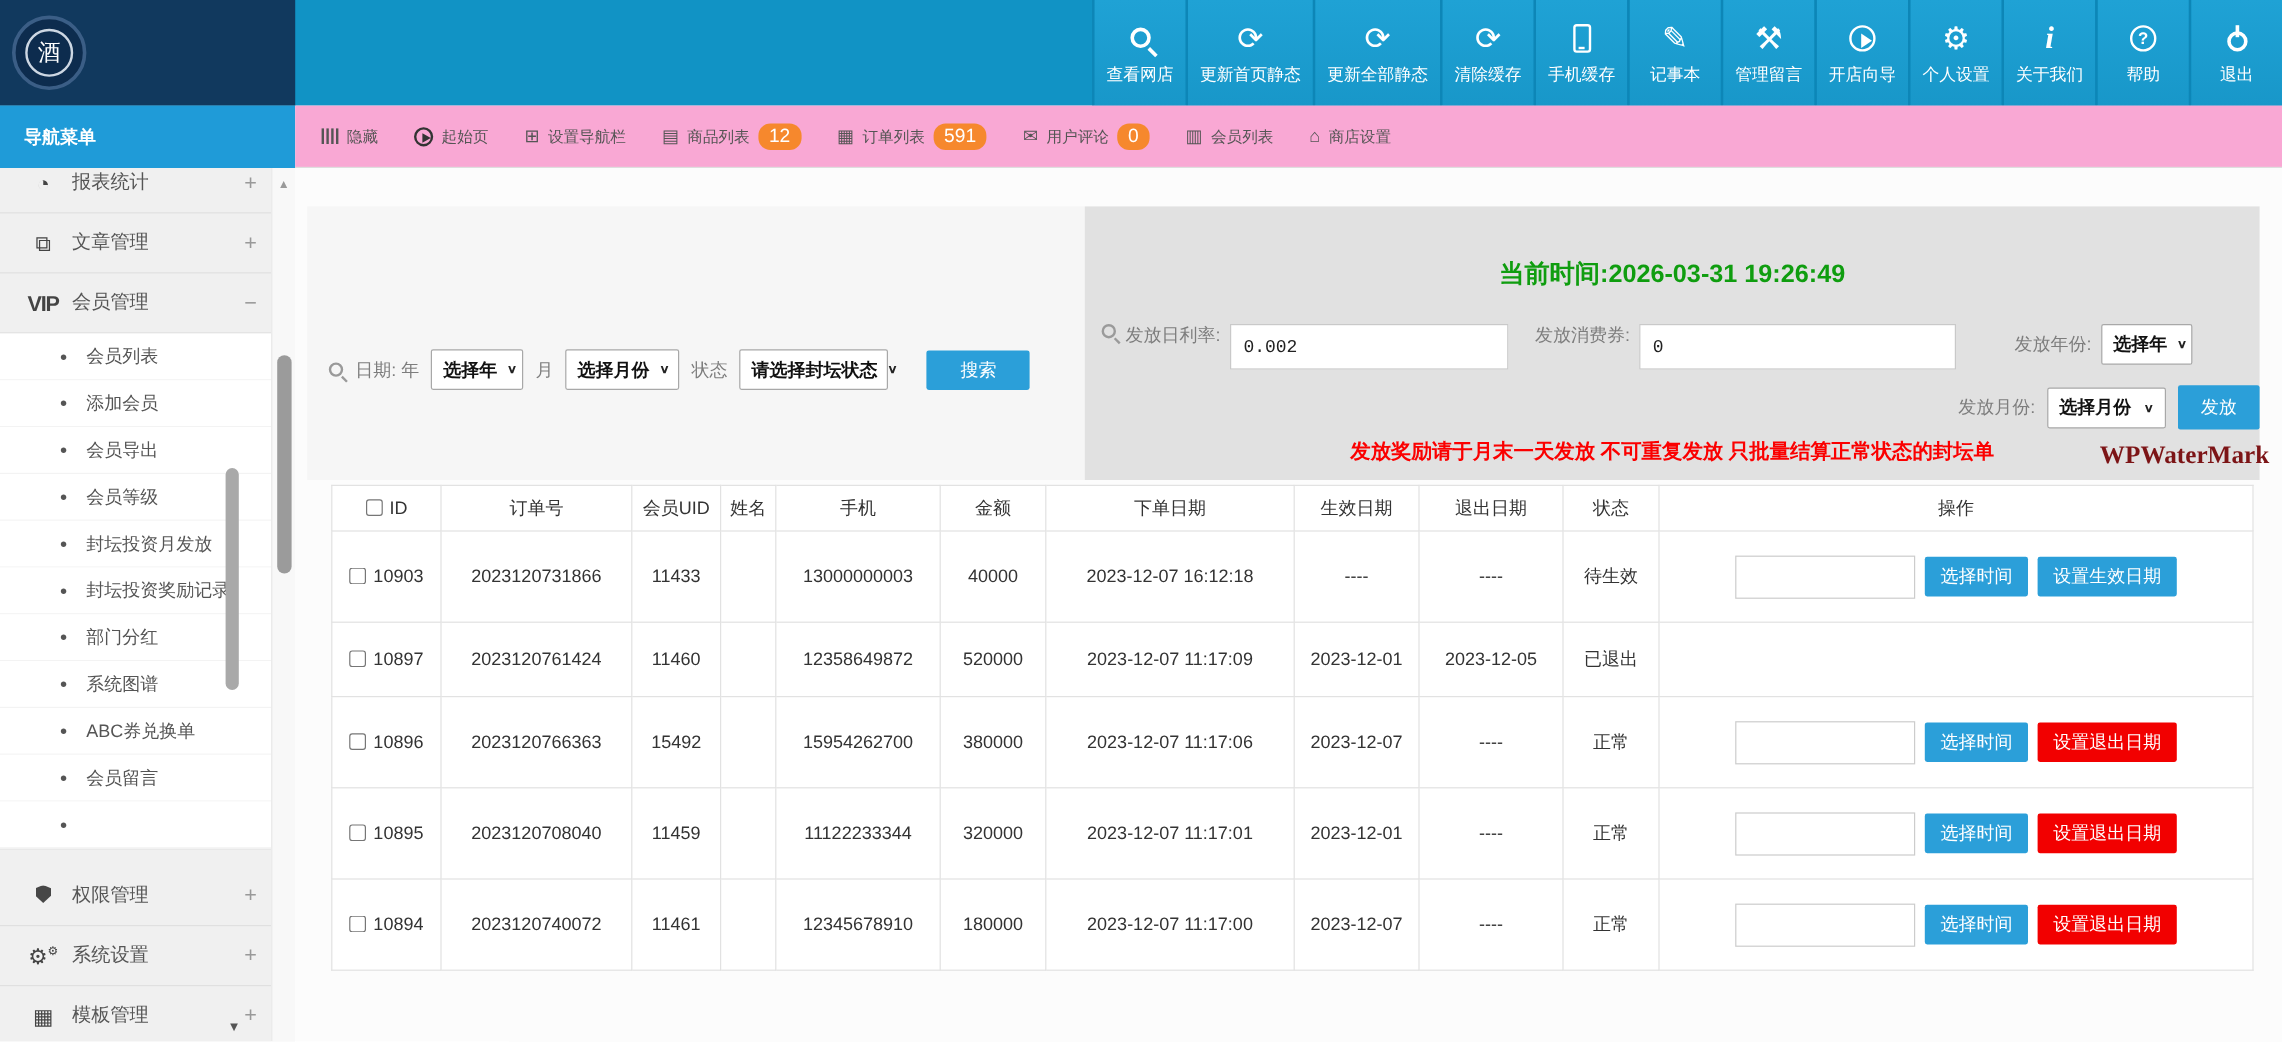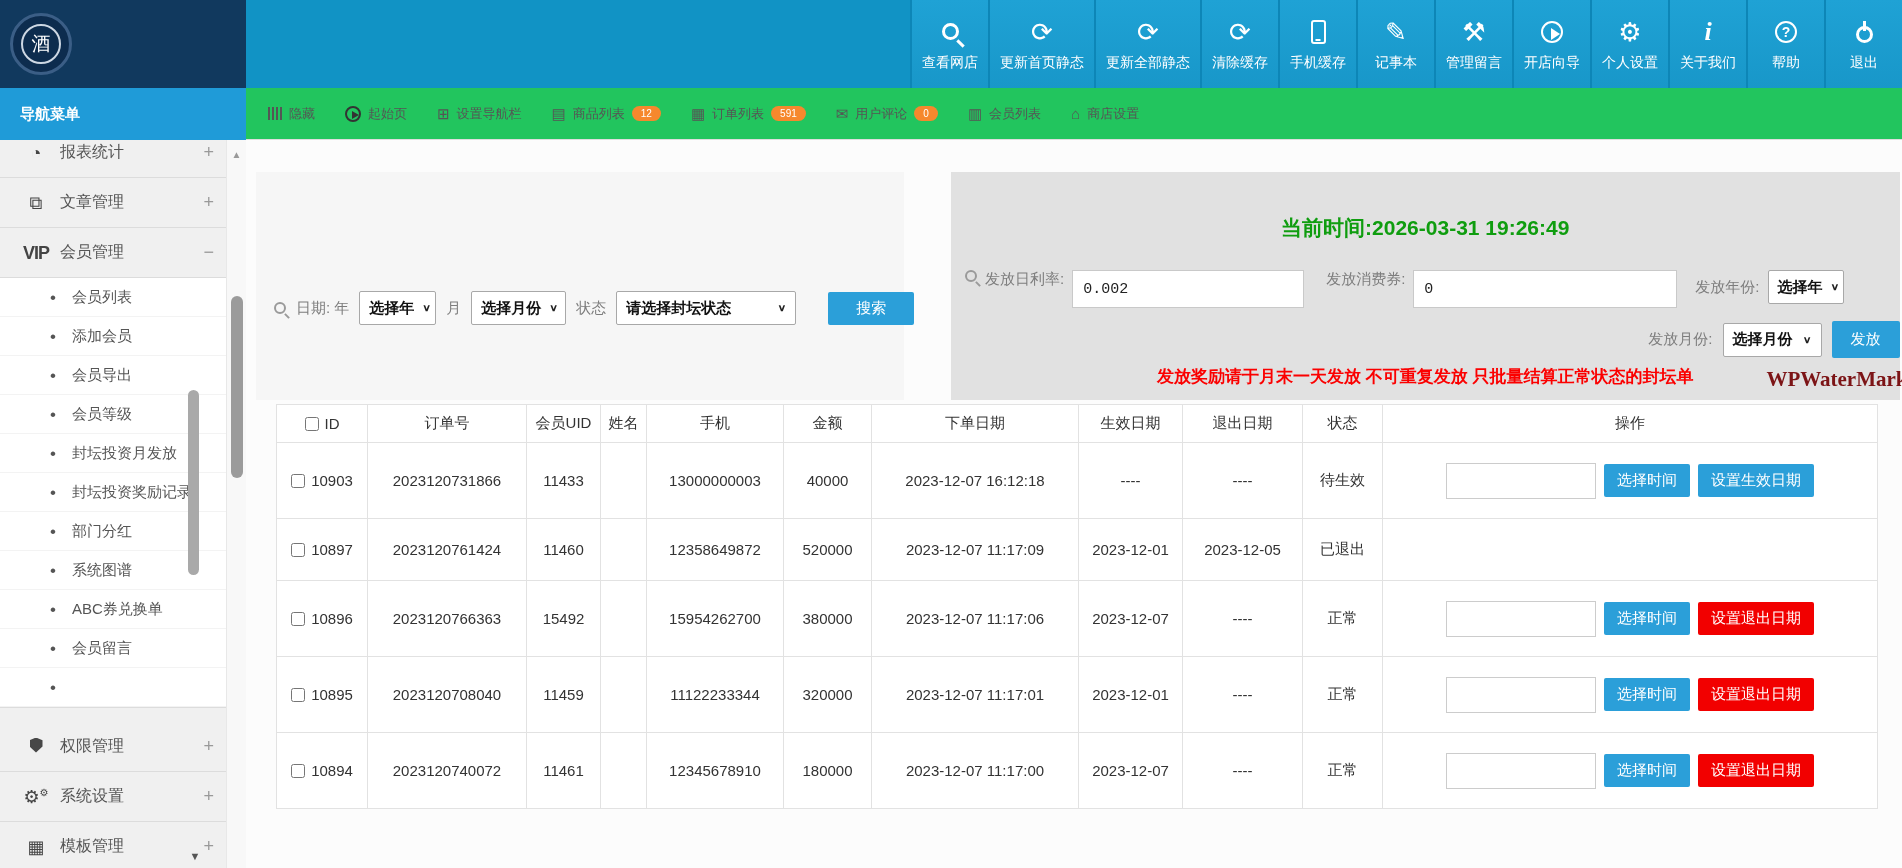--- a/index.html
+++ b/index.html
@@ -42,25 +42,25 @@
   .bars-ic b { width:2px; height:13px; background:#555; }
   .shield-ic { display:inline-block; width:13px; height:15px; background:#474747;
                clip-path:polygon(50% 0%,100% 18%,100% 60%,50% 100%,0% 60%,0% 18%); }
   .vip-txt { font-weight:800; font-size:15px; letter-spacing:-1px; color:#333; }
   .gear-sup { font-size:10px; vertical-align:super; }
 
   
   .subbar { position:absolute; left:0; top:88px; width:1902px; height:52px; display:flex; }
   .navmenu-head { width:246px; height:52px; background:#1f9bd8; color:#fff; font-weight:bold; font-size:15px;
                   display:flex; align-items:center; padding-left:20px; }
-  .toolbar { flex:1; background:#22c55e; border-bottom:1px solid #dedede; display:flex; align-items:center;
+  .toolbar { flex:1; background:#f9a8d4; border-bottom:1px solid #dedede; display:flex; align-items:center;
              gap:30px; padding-left:22px; }
   .tool-item { display:flex; align-items:center; gap:7px; color:#555; font-size:13px; cursor:pointer; white-space:nowrap; }
   .tool-ic { font-size:15px; color:#555; line-height:1; }
-  .badge { background:#f6882d; color:#fff; font-size:10px; border-radius:10px; padding:2px 9px; }
+  .badge { background:#f6882d; color:#fff; font-size:16px; border-radius:10px; padding:2px 9px; }
 
   
   .leftcol { position:absolute; left:0; top:140px; width:246px; height:728px; background:#f0f0f0; overflow:hidden; }
   .menu { width:226px; overflow:hidden; }
   .m-item { height:50px; border-bottom:1px solid #dcdcdc; display:flex; align-items:center;
             padding:0 12px 0 22px; color:#555; font-size:16px; background:#f0f0f0; cursor:pointer; }
   .m-item.clip { margin-top:-12px; }
   .m-item .mi { width:28px; margin-right:10px; color:#444; font-size:18px; text-align:center; line-height:1; }
   .m-item .expand { margin-left:auto; color:#999; font-size:18px; }
   .submenu { background:#fff; border-bottom:1px solid #dcdcdc; }
@@ -83,21 +83,21 @@
   .filter-row { display:flex; align-items:center; gap:10px; margin:44px 0 0 18px; }
   .flabel { color:#7d7d7d; font-size:15px; white-space:nowrap; }
   .sel { display:inline-flex; align-items:center; justify-content:space-between; background:#fff; border:1px solid #a8a8a8;
          height:34px; padding:0 9px; font-size:15px; font-weight:bold; color:#111; border-radius:2px; gap:8px;
          cursor:pointer; white-space:nowrap; }
   .caret { font-size:12px; font-weight:bold; color:#222; transform:scaleY(.8); }
   .btn { border:none; color:#fff; background:#2b9fd9; font-size:15px; cursor:pointer; border-radius:2px;
          font-family:"Liberation Sans",sans-serif; }
   .btn-search { width:86px; height:33px; margin-left:22px; }
 
-  .panel-right { flex:1; background:#e1e1e1; position:relative;margin-left:47px; }
+  .panel-right { flex:1; background:#e1e1e1; position:relative; }
   .current-time { text-align:center; margin-top:42px; color:#0f9d0f; font-weight:bold; font-size:21px; }
   .grant-row1 { display:flex; align-items:flex-start; margin-top:28px; padding:0 56px 0 14px; gap:8px; }
   .grant-row1 .grow { display:flex; align-items:center; gap:8px; }
   .ml-auto { margin-left:auto; }
   .txt-input { height:38px; border:1px solid #c9c9c9; background:#fff; font-family:"Liberation Mono",monospace;
                font-size:15px; padding:0 10px; color:#222; }
   .in-rate { width:232px; }
   .in-coupon { width:264px; margin-right:10px; }
   .grant-row2 { display:flex; align-items:center; justify-content:flex-end; margin-top:13px; gap:10px; }
   .btn-grant { width:68px; height:37px; }
@@ -334,21 +334,21 @@
         <span class="sel" style="width:77px">
           <span>选择年</span>
             <span class="caret">∨</span>
         </span>
         <span class="flabel">月</span>
         <span class="sel" style="width:95px">
           <span>选择月份</span>
             <span class="caret">∨</span>
         </span>
         <span class="flabel">状态</span>
-        <span class="sel" style="width:180px">
+        <span class="sel" style="width:124px">
           <span>请选择封坛状态</span>
             <span class="caret">∨</span>
         </span>
         <button class="btn btn-search">搜索</button>
       </div>
     </div>
 
     <div class="panel-right">
       <div class="current-time">当前时间:2026-03-31 19:26:49</div>
       <div class="grant-row1">

